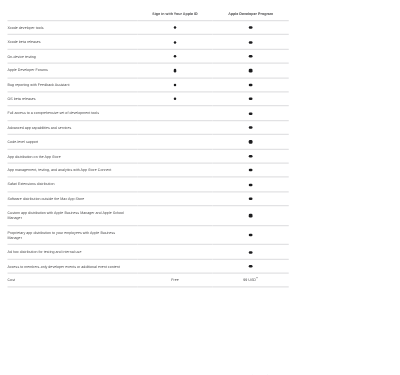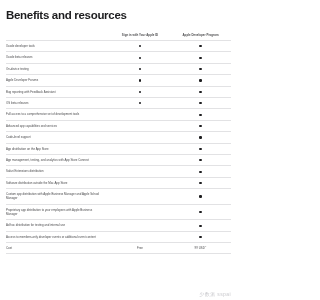--- a/index.html
+++ b/index.html
@@ -116,21 +116,20 @@
     letter-spacing: 0.4px;
     line-height: 6px;
     white-space: nowrap;
   }
 </style>
 </head>
 <body>
 
 <div class="page">
 
-  <div class="page-title">Benefits and resources</div>
 
   <table class="benefits">
     <colgroup>
       <col class="c-feature">
       <col class="c-col1">
       <col class="c-col2">
     </colgroup>
     <thead>
       <tr>
         <th class="feature-head"></th>

